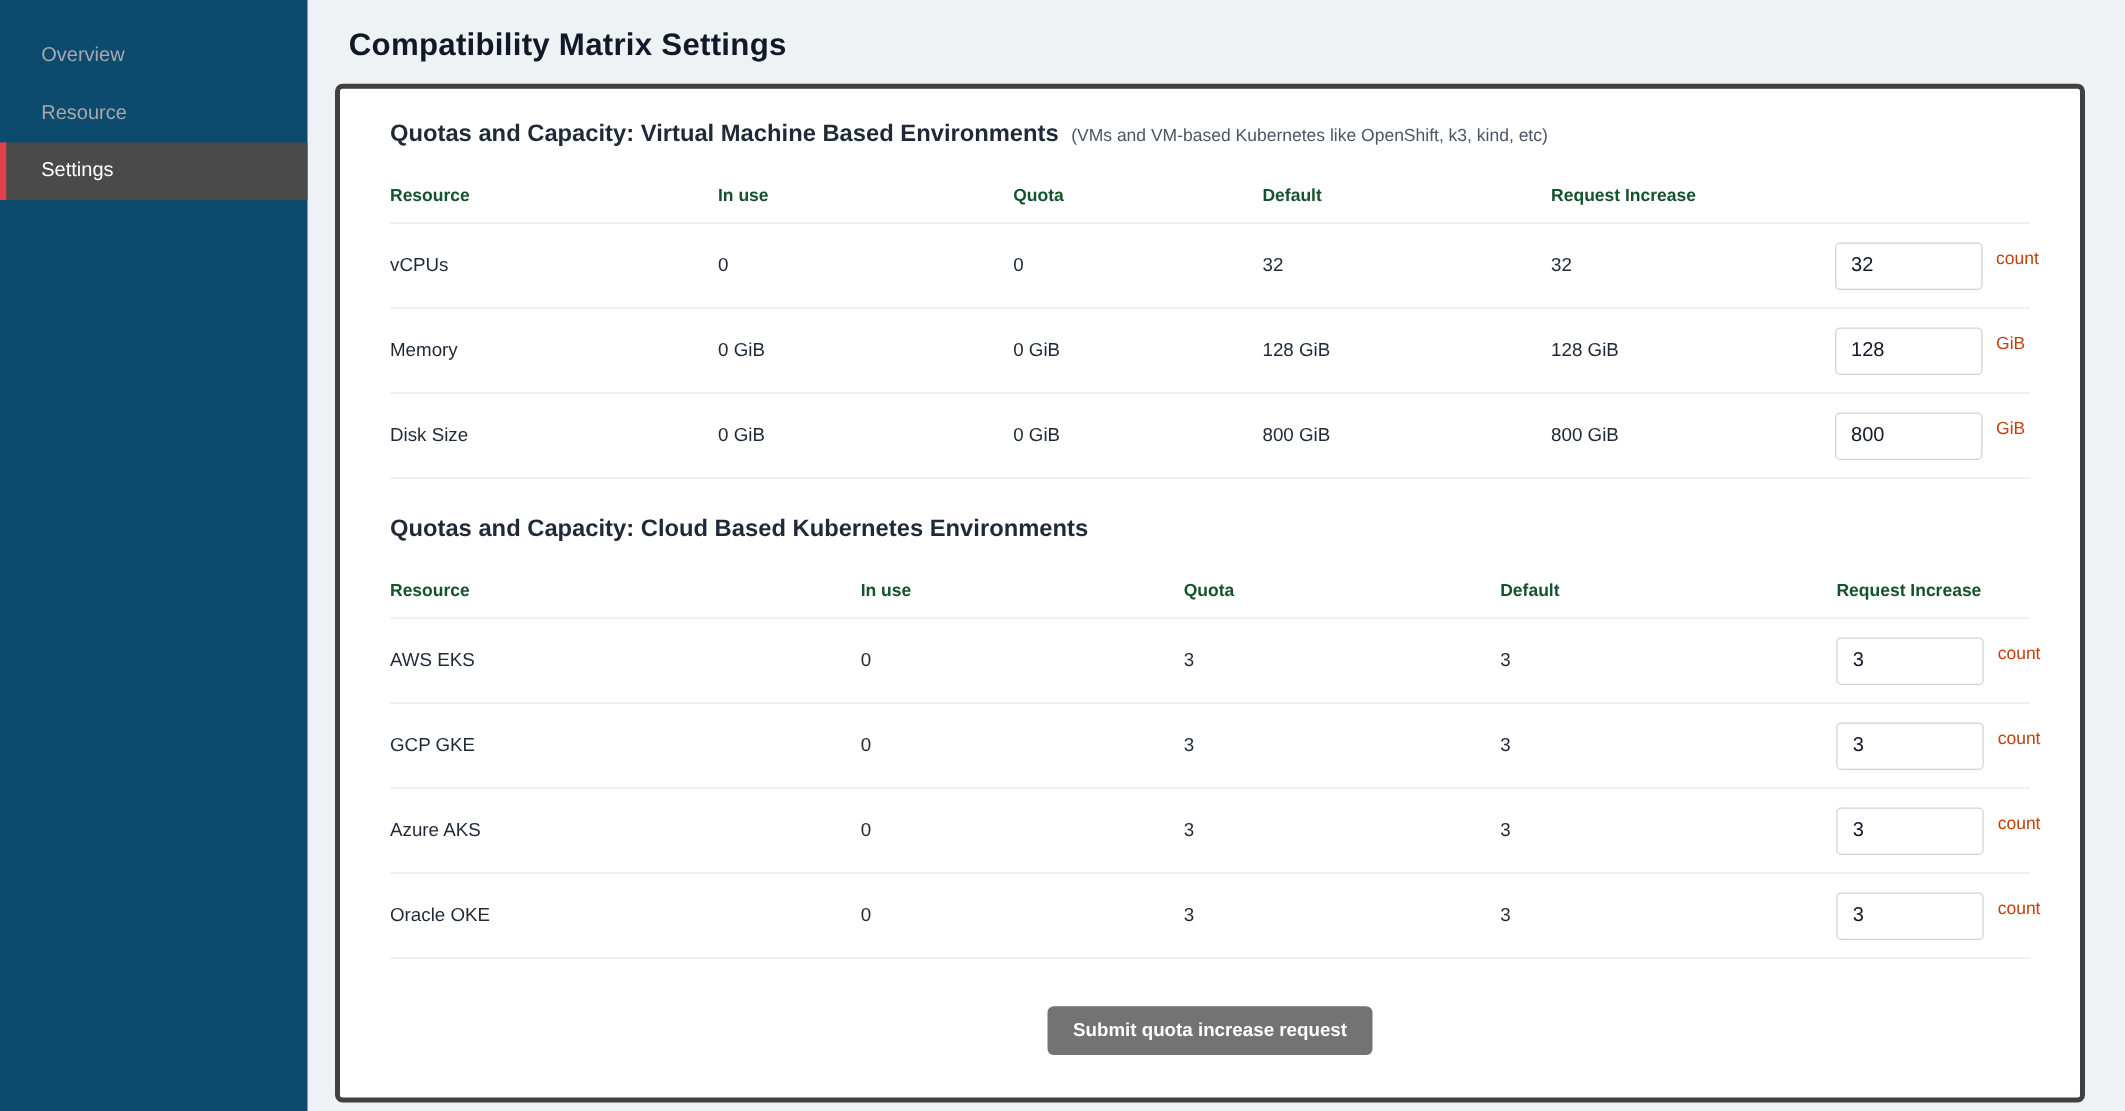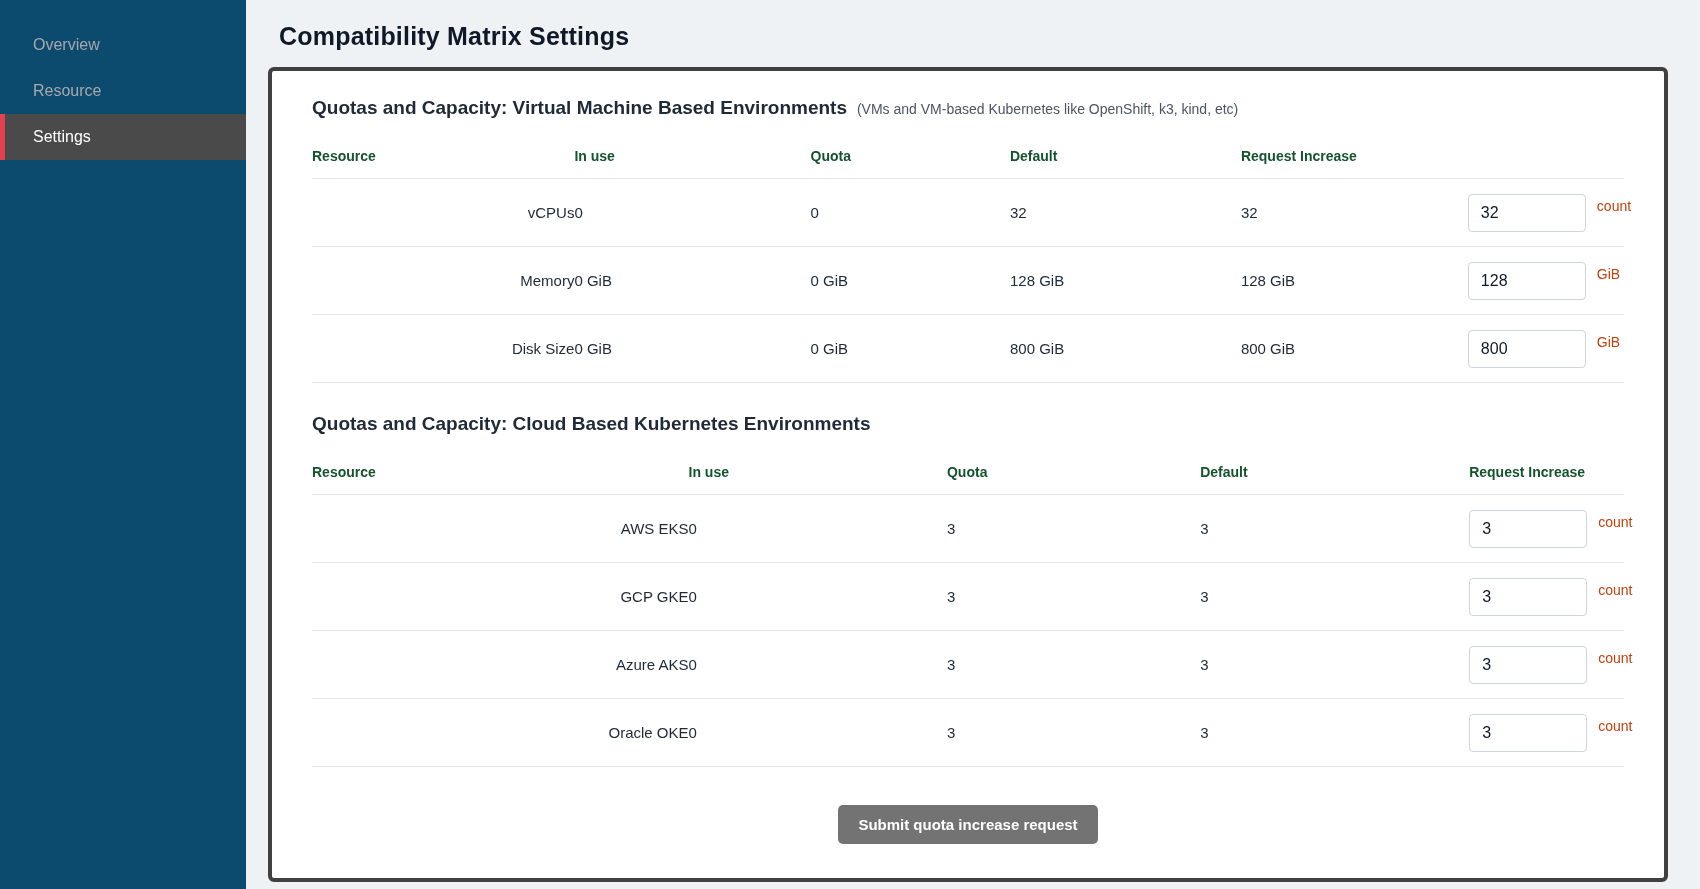--- a/index.html
+++ b/index.html
@@ -53,21 +53,21 @@
 
   .trow { display:grid; align-items:center; border-bottom:1px solid #e5e7eb; }
   .vm-grid    { grid-template-columns:20% 18% 15.2% 17.6% 17.3% auto; }
   .cloud-grid { grid-template-columns:28.7% 19.7% 19.3% 20.5% auto; }
 
   .thead-row { min-height:46px; }
   .thead-cell { font-size:14px; font-weight:bold; color:#14532d; padding:6px 0; }
 
   .data-row { min-height:68px; }
   .cell { font-size:15px; color:#1f2937; }
-  .cell.resource { font-weight:400;text-align:right; }
+  .cell.resource { font-weight:400; }
 
   .request-cell { display:flex; align-items:center; }
   .qty-input {
     width:118px; height:38px;
     border:1px solid #cfd4da; border-radius:4px;
     font-size:16px; padding:0 12px;
     color:#111827;
     font-family:"Liberation Sans", sans-serif;
     outline:none;
   }

